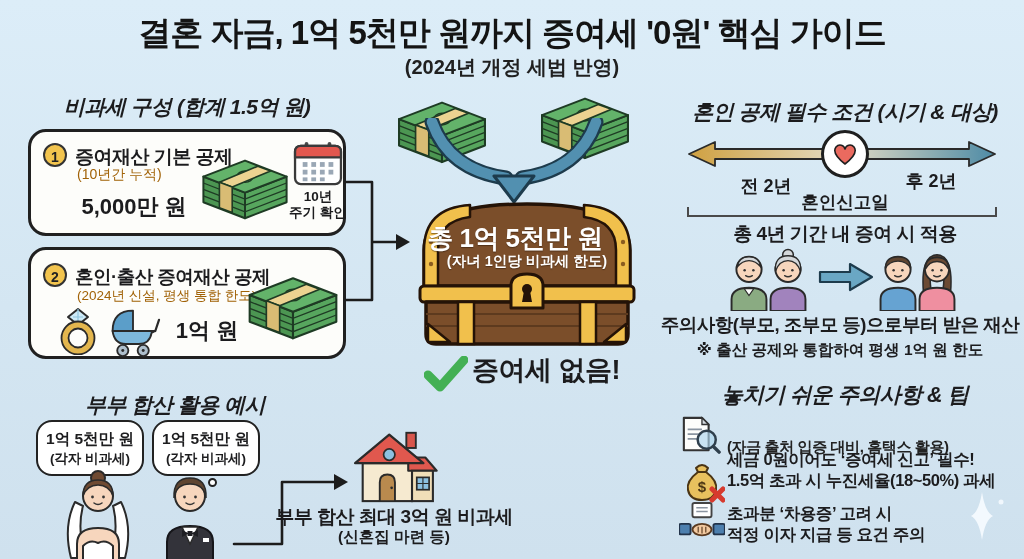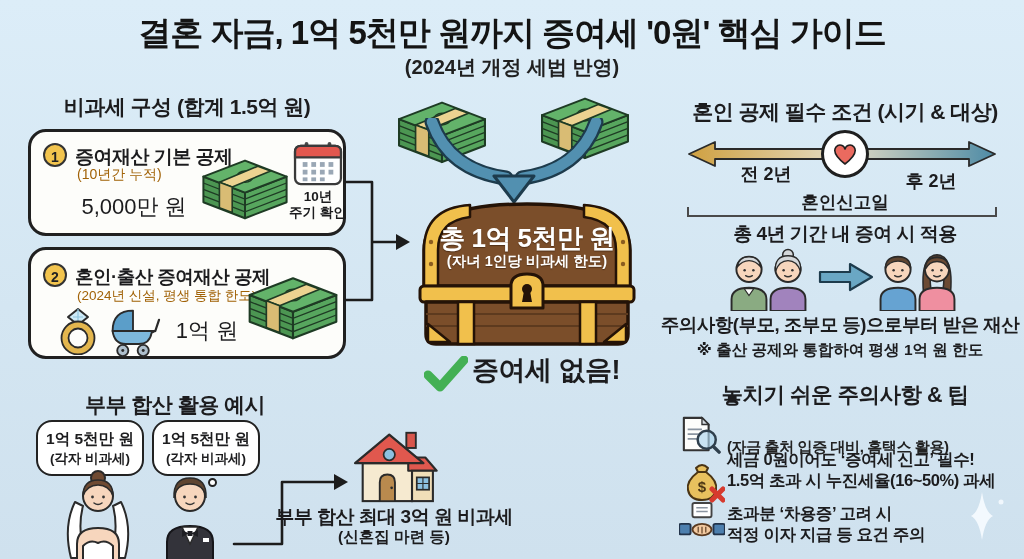--- a/index.html
+++ b/index.html
@@ -11,24 +11,24 @@
   .abs{position:absolute;}
   .ctr{text-align:center;white-space:nowrap;}
   .nw{white-space:nowrap;}
   .panel{background:#fdfdfa;border:3px solid #202020;border-radius:18px;box-sizing:border-box;}
   .badge{width:24px;height:24px;border-radius:50%;background:#f2c44e;border:2px solid #333;
          font-size:14px;font-weight:800;line-height:24px;text-align:center;box-sizing:border-box;color:#222;}
   .bubble{background:#fff;border:2.5px solid #222;border-radius:16px;box-sizing:border-box;text-align:center;}
   .tail{width:9px;height:9px;background:#fff;border:2.2px solid #222;border-radius:50%;box-sizing:border-box;}
   .t-title{font-size:33px;font-weight:800;letter-spacing:-1px;color:#141414;}
   .t-sub{font-size:20px;font-weight:700;color:#202020;}
-  .t-h{font-size:21px;font-weight:800;letter-spacing:-0.5px;}
+  .t-h{font-size:21px;font-weight:800;letter-spacing:-0.5px;font-style:italic;}
   .t-bt{font-size:19px;font-weight:800;letter-spacing:-0.5px;}
   .t-note{font-size:14px;font-weight:500;color:#a16207;}
-  .t-amt{font-size:22px;font-weight:400;}
+  .t-amt{font-size:22px;font-weight:700;}
   .t-cap{font-size:13.5px;font-weight:600;line-height:16px;}
   .t-lbl{font-size:18px;font-weight:800;}
   .t-body{font-size:19px;font-weight:800;letter-spacing:-0.5px;}
   .t-small{font-size:15.5px;font-weight:600;}
   .tip-1{font-size:16.5px;font-weight:800;letter-spacing:-0.4px;}
   .tip-2{font-size:15px;font-weight:600;letter-spacing:-0.4px;color:#222;}
   .chest-t1{font-size:26px;font-weight:800;color:#fff;letter-spacing:-0.5px;text-shadow:0 1px 1px rgba(40,20,5,.5);}
   .chest-t2{font-size:14.5px;font-weight:700;color:#fff;text-shadow:0 1px 1px rgba(40,20,5,.5);}
   .heart-circle{width:48px;height:48px;border-radius:50%;background:#fff;border:3px solid #1f1f1f;box-sizing:border-box;}
 </style>
@@ -154,21 +154,21 @@
     <path d="M14,104 H216 V136 Q216,146 206,146 H24 Q14,146 14,136 Z" fill="#7b4e2a" stroke="#241307" stroke-width="3.5" stroke-linejoin="round"></path>
     <path d="M14,116 H216 M14,128 H216" stroke="#5d3a1e" stroke-width="1.8"></path>
     <rect x="46" y="104" width="16" height="42" fill="#f1c04c" stroke="#241307" stroke-width="2.5"></rect>
     <rect x="168" y="104" width="16" height="42" fill="#f1c04c" stroke="#241307" stroke-width="2.5"></rect>
     <polygon points="16,144 38,144 16,126" fill="#f1c04c" stroke="#241307" stroke-width="2.5" stroke-linejoin="round"></polygon>
     <polygon points="214,144 192,144 214,126" fill="#f1c04c" stroke="#241307" stroke-width="2.5" stroke-linejoin="round"></polygon>
     <path d="M99,88 Q99,76 115,76 Q131,76 131,88 V110 H99 Z" fill="#f1c04c" stroke="#241307" stroke-width="3" stroke-linejoin="round"></path>
     <circle cx="115" cy="91" r="5" fill="#241307"></circle>
     <polygon points="112,93 118,93 120,104 110,104" fill="#241307"></polygon>
   </svg>
-  <div class="abs ctr chest-t1" style="left:412px;top:221px;width:230px;text-align:center;">총 1억 5천만 원</div>
+  <div class="abs ctr chest-t1" style="left:400px;top:221px;width:230px;text-align:center;">총 1억 5천만 원</div>
   <div class="abs ctr chest-t2" style="left:412px;top:252px;width:230px;">(자녀 1인당 비과세 한도)</div>
 
   <svg class="abs" style="left:424px;top:356px;" width="44" height="36" viewBox="0 0 44 36">
     <path d="M4,19 L16,31 L40,4" fill="none" stroke="#43b054" stroke-width="9" stroke-linecap="round" stroke-linejoin="round"></path>
   </svg>
   <div class="abs nw" style="left:472px;top:352px;font-size:27px;font-weight:800;letter-spacing:-0.5px;">증여세 없음!</div>
 
   <div class="abs ctr t-h" style="left:680px;top:98px;width:330px;">혼인 공제 필수 조건 (시기 &amp; 대상)</div>
   <svg class="abs" style="left:686px;top:139px;" width="312" height="30" viewBox="0 0 312 30">
     <defs>
@@ -178,21 +178,21 @@
           <stop offset="1" stop-color="#4e8ba6"></stop>
       </linearGradient>
     </defs>
     <polygon points="3,15 29,3 29,10 283,10 283,3 309,15 283,27 283,20 29,20 29,27" fill="url(#tg)" stroke="#2a2a2a" stroke-width="1.8" stroke-linejoin="round"></polygon>
   </svg>
   <div class="abs heart-circle" style="left:821px;top:130px;">
     <svg class="abs" style="left:8px;top:9px;" width="26" height="24" viewBox="0 0 26 24">
       <path d="M13,22 C4,15 1,9 4,5 C7,1.5 12,3 13,7 C14,3 19,1.5 22,5 C25,9 22,15 13,22 Z" fill="#ea6a5f" stroke="#1f1f1f" stroke-width="1.6" stroke-linejoin="round"></path>
     </svg>
   </div>
-  <div class="abs ctr t-lbl" style="left:722px;top:162px;width:88px;">전 2년</div>
+  <div class="abs ctr t-lbl" style="left:722px;top:174px;width:88px;">전 2년</div>
   <div class="abs ctr t-lbl" style="left:887px;top:169px;width:88px;">후 2년</div>
   <div class="abs ctr t-lbl" style="left:795px;top:190px;width:100px;font-size:17.5px;">혼인신고일</div>
   <svg class="abs" style="left:686px;top:205px;" width="312" height="14" viewBox="0 0 312 14">
     <path d="M2,2 V11 H310 V2" fill="none" stroke="#4a4a4a" stroke-width="2"></path>
   </svg>
   <div class="abs ctr t-body" style="left:680px;top:221px;width:330px;">총 4년 기간 내 증여 시 적용</div>
 
   <svg class="abs" style="left:727px;top:247px;" width="44" height="64" viewBox="0 0 44 66">
     <path d="M4,66 V54 Q4,42 22,42 Q40,42 40,54 V66 Z" fill="#8aab82" stroke="#2a2a2a" stroke-width="2" stroke-linejoin="round"></path>
     <polygon points="17,43 27,43 22,50" fill="#fff" stroke="#2a2a2a" stroke-width="1.2"></polygon>
@@ -245,21 +245,21 @@
   </svg>
   <div class="abs nw tip-1" style="left:727px;top:417px;margin-top:32px;">세금 0원이어도 ‘증여세 신고’ 필수!</div>
   <div class="abs nw tip-2" style="left:727px;top:438px;">(자금 출처 입증 대비, 홈택스 활용)</div>
 
   <svg class="abs" style="left:679px;top:459px;" width="46" height="44" viewBox="0 0 46 44">
     <path d="M17,9 Q23,3 29,9 L27,13 H19 Z" fill="#e8c05e" stroke="#4a3414" stroke-width="2" stroke-linejoin="round"></path>
     <path d="M19,13 H27 Q39,22 37,31 Q35,41 23,41 Q11,41 9,31 Q7,22 19,13 Z" fill="#e8c05e" stroke="#4a3414" stroke-width="2" stroke-linejoin="round"></path>
     <text x="23" y="33" text-anchor="middle" font-size="15" font-weight="bold" fill="#4a3414" font-family="Liberation Sans, sans-serif">$</text>
     <path d="M33,30 L44,41 M44,30 L33,41" stroke="#d63a2e" stroke-width="5" stroke-linecap="round"></path>
   </svg>
-  <div class="abs nw tip-1" style="left:727px;top:470px;">1.5억 초과 시 누진세율(16~50%) 과세</div>
+  <div class="abs nw tip-1" style="left:727px;top:470px;">1.5억 초과 시 누진세율(18~50%) 과세</div>
 
   <svg class="abs" style="left:679px;top:502px;" width="46" height="40" viewBox="0 0 48 42">
     <rect x="14" y="1" width="20" height="15" rx="2" fill="#fff" stroke="#444" stroke-width="2"></rect>
     <path d="M18,6 H30 M18,10 H30" stroke="#8a94a0" stroke-width="1.5"></path>
     <rect x="0" y="23" width="12" height="11" rx="2" fill="#4d7fae" stroke="#22334a" stroke-width="2"></rect>
     <rect x="36" y="23" width="12" height="11" rx="2" fill="#4d7fae" stroke="#22334a" stroke-width="2"></rect>
     <ellipse cx="24" cy="29" rx="10" ry="6" fill="#f2c9a0" stroke="#5a3a20" stroke-width="2"></ellipse>
     <path d="M20,26 L20,32 M24,26 L24,33 M28,26 L28,32" stroke="#5a3a20" stroke-width="1.2"></path>
   </svg>
   <div class="abs nw tip-1" style="left:727px;top:524px;">적정 이자 지급 등 요건 주의</div>

